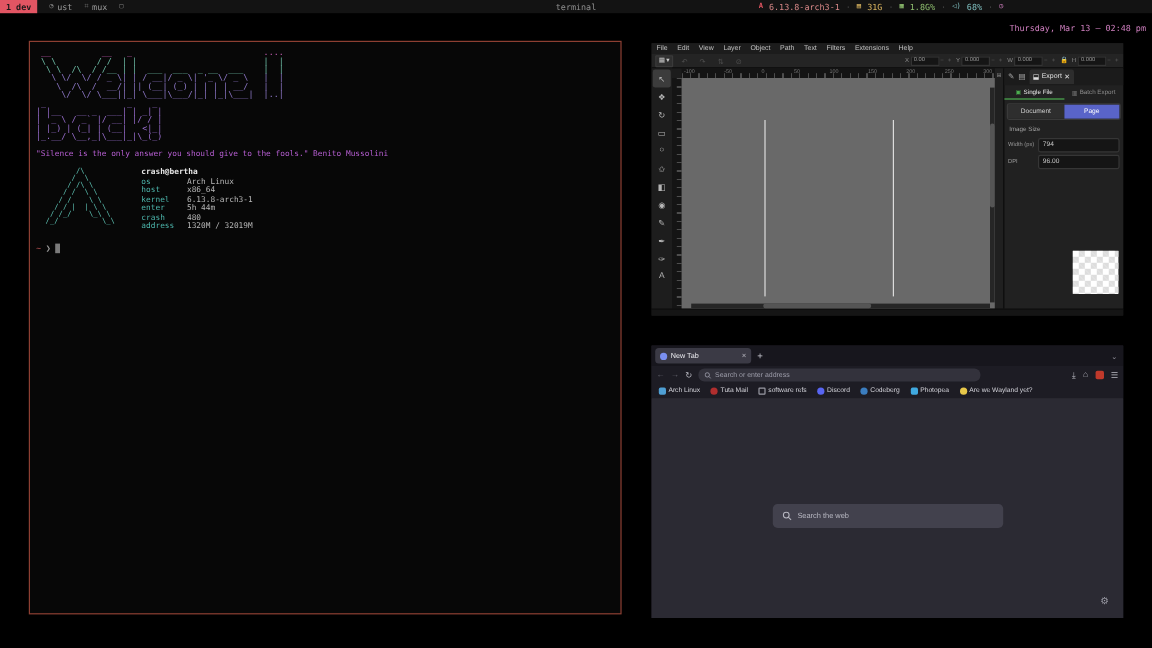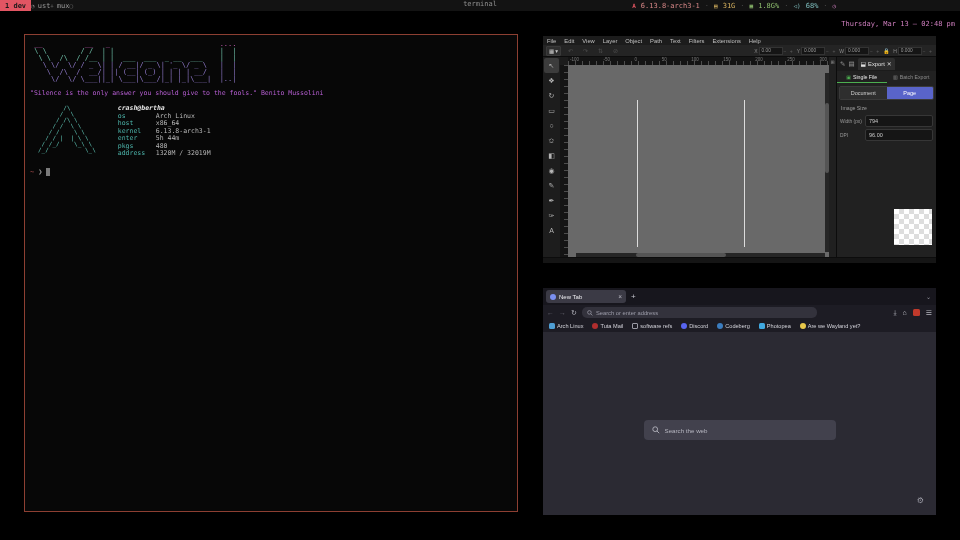--- a/index.html
+++ b/index.html
@@ -1,44 +1,44 @@
 <!DOCTYPE html>
 <html><head>
 <meta charset="utf-8">
 <style>
   * { margin:0; padding:0; box-sizing:border-box; }
   html,body { width:960px; height:540px; background:#000; overflow:hidden;
     font-family:"Liberation Sans", sans-serif; position:relative; }
 
   
   #topbar { position:absolute; left:0; top:0; width:960px; height:11px; background:#131313;
-    display:flex; font-family:"DejaVu Sans Mono", monospace;
+    display:flex; align-items:center; font-family:"DejaVu Sans Mono", monospace;
     font-size:7px; color:#9a9a9a; z-index:5; }
   .ws-chip { height:11px; display:flex; align-items:center; padding:0 5px; color:#181818; font-weight:bold; }
-  .ws-item { display:flex; align-items:center; gap:3px; }
+  .ws-item { display:flex; align-items:center; gap:3px; margin-left:10px; }
   .ws-ico { font-size:6px; color:#7d7d7d; }
   #tb-title { position:absolute; left:50%; transform:translateX(-50%); color:#8f8f8f; }
   #tb-right { margin-left:auto; display:flex; align-items:center; gap:5px; padding-right:5px; }
   .sep { color:#4a4a4a; }
   .st-ico { font-size:6px; }
 
   
   #terminal { position:absolute; left:24px; top:34px; width:494px; height:478px;
     background:#070707; border:1px solid #8d3f32; padding:6px 5px;
     font-family:"DejaVu Sans Mono", monospace; color:#bdbdbd; }
   #terminal pre { font-family:"DejaVu Sans Mono", monospace; }
   .art-welcome { font-size:7px; line-height:7px; color:#6fbfa8; }
   .art-welcome div:nth-child(n+4) { color:#8f79c9; }
   .art-welcome div:first-child { color:#c95fb8; }
   .art-back { font-size:7px; line-height:7px; color:#9a6fd0; }
   .quote { margin-top:6px; font-size:6.5px; color:#b75fd3; }
   .fetch { display:flex; margin-top:8px; margin-left:8px; gap:22px; }
   .logo { font-size:6px; line-height:6px; color:#5fc4b5; }
   .fetch-info { font-size:6.5px; line-height:7.5px; }
-  .fi-user { color:#e6e6e6; font-weight:bold;font-style:italic; }
+  .fi-user { color:#e6e6e6; font-weight:bold; }
   .fi-row { display:flex; }
   .fi-label { color:#4db6ac; width:38px; }
   .fi-val { color:#b8b8b8; }
   .prompt-line { margin-top:10px; font-size:7px; display:flex; align-items:center; gap:4px; }
   .tilde { color:#b05050; }
   .chev { color:#9a9a9a; }
   .cursor { display:inline-block; width:4px; height:8px; background:#7a7a7a; }
 
   
   #inkscape { position:absolute; left:543px; top:36px; width:393px; height:227px;
@@ -162,20 +162,21 @@
     <span class="st-ico" style="color: rgb(127, 191, 191);">◁)</span>
     <span style="color: rgb(127, 191, 191);">68%</span>
     <span class="sep">·</span>
     <span class="st-ico" style="color: rgb(207, 127, 191);">◷</span>
     <span style="color: rgb(207, 127, 191); margin-top: 36px;">Thursday, Mar 13 — 02:48 pm</span>
   </div>
 </div>
 
 <div id="terminal">
   <pre class="art-welcome"><div> __          __   _                          ....</div><div> \ \        / /  | |                         |  |</div><div>  \ \  /\  / /__ | |  ___  ___  _ __  ___    |  |</div><div>   \ \/  \/ / _ \| | / __|/ _ \| '_ \/ _ \   |  |</div><div>    \  /\  /  __/| || (__| (_) | | | | __/   |  |</div><div>     \/  \/ \___||_| \___|\___/|_| |_|\___|  |..|</div></pre>
+  <pre class="art-back"><div> _                _    _ </div><div>| |__   __ _  ___| | _| |</div><div>| '_ \ / _` |/ __| |/ / |</div><div>| |_) | (_| | (__|   &lt;|_|</div><div>|_.__/ \__,_|\___|_|\_(_)</div></pre>
   <div class="quote">"Silence is the only answer you should give to the fools."  Benito Mussolini</div>
   <div class="fetch">
     <pre class="logo"><div>       /\</div><div>      /  \</div><div>     / /\ \</div><div>    / /  \ \</div><div>   / /    \ \</div><div>  / / |  | \ \</div><div> / /_/    \_\ \</div><div>/_/          \_\</div></pre>
     <div class="fetch-info">
       <div class="fi-user">crash@bertha</div>
       <div class="fi-row">
           <span class="fi-label">os</span>
           <span class="fi-val">Arch Linux</span>
         </div>
       <div class="fi-row">
@@ -184,21 +185,21 @@
         </div>
       <div class="fi-row">
           <span class="fi-label">kernel</span>
           <span class="fi-val">6.13.8-arch3-1</span>
         </div>
       <div class="fi-row">
           <span class="fi-label">enter</span>
           <span class="fi-val">5h 44m</span>
         </div>
       <div class="fi-row">
-          <span class="fi-label">pkgs</span>
+          <span class="fi-label">crash</span>
           <span class="fi-val">480</span>
         </div>
       <div class="fi-row">
           <span class="fi-label">address</span>
           <span class="fi-val">1320M / 32019M</span>
         </div>
     </div>
   </div>
   <div class="prompt-line">
     <span class="tilde">~</span>

